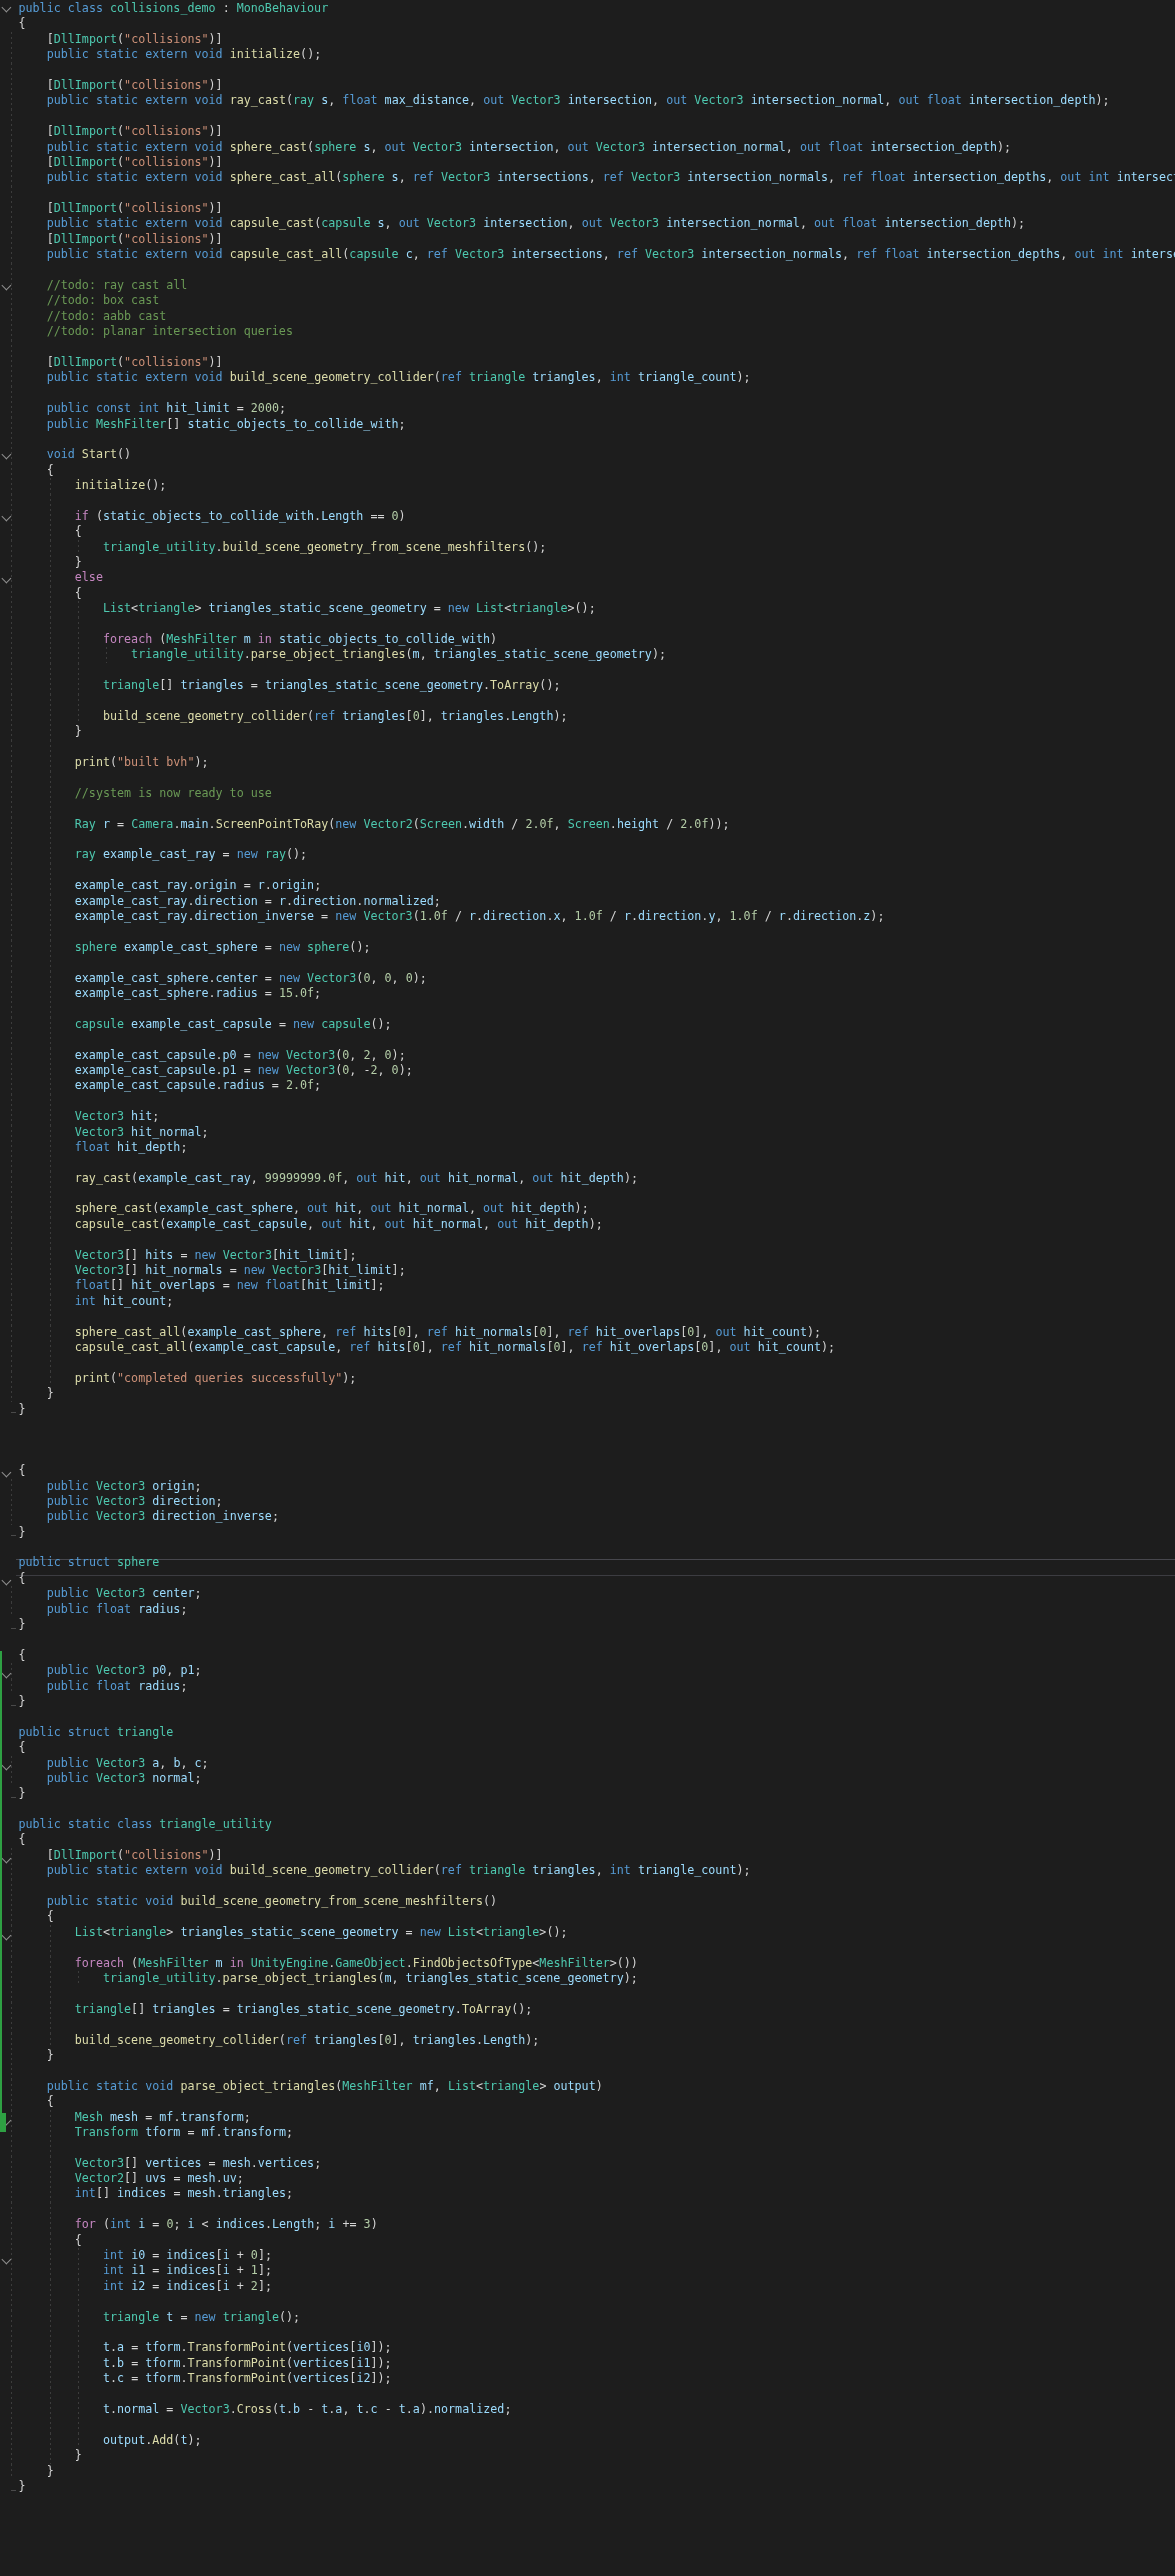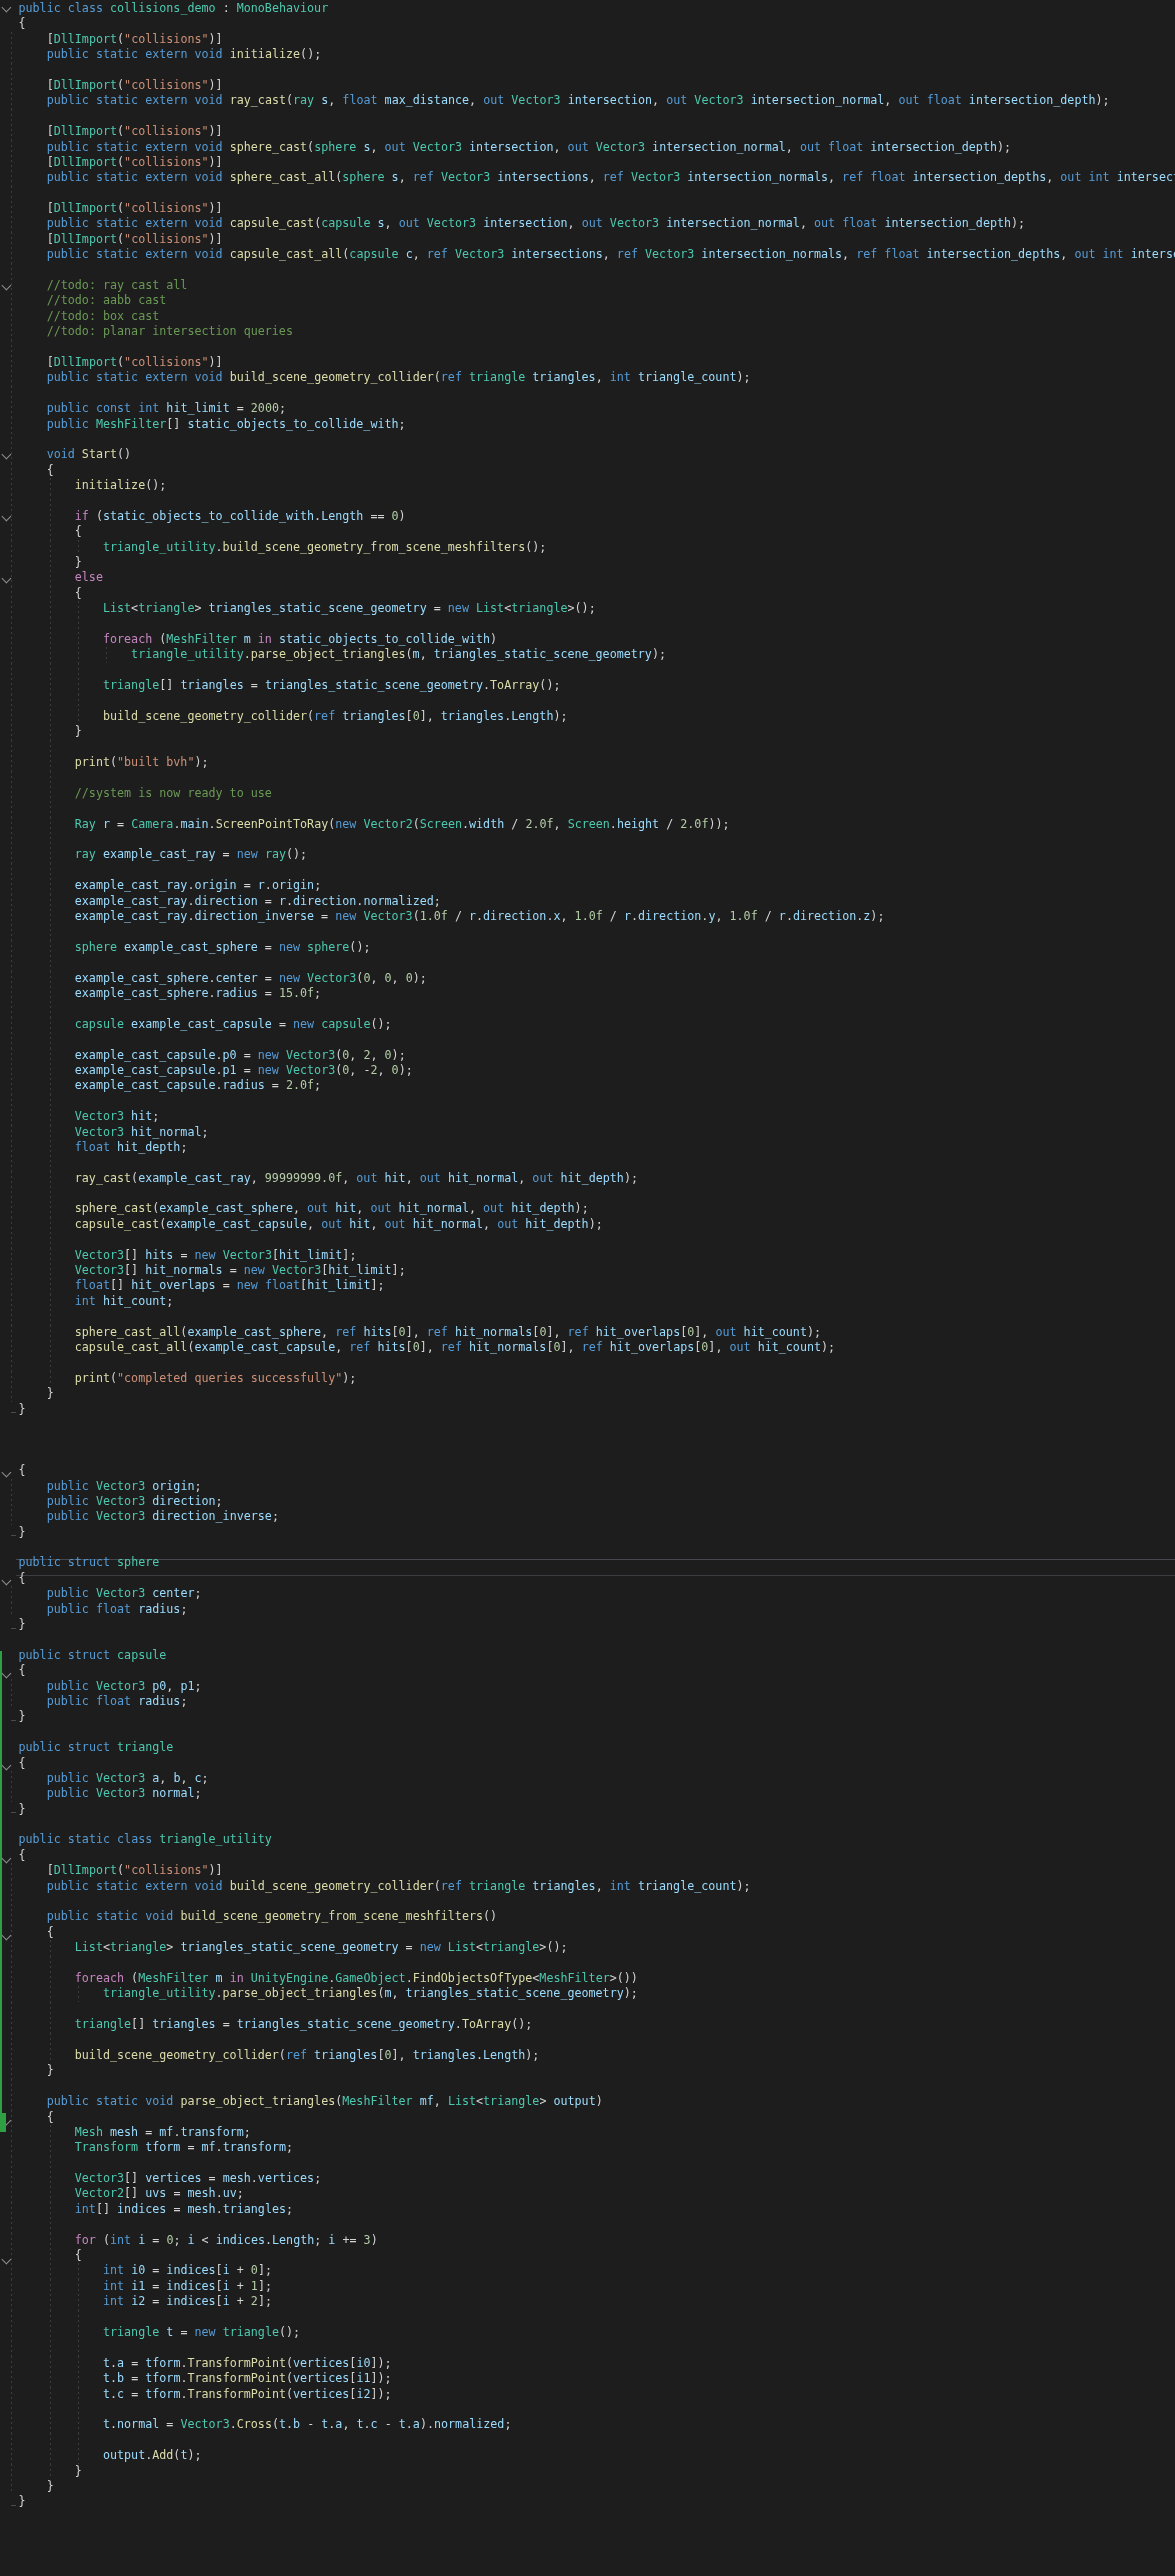--- a/index.html
+++ b/index.html
@@ -71,22 +71,22 @@
       <div class="line"><div class="guide" style="left: 10.7px;"></div>    <span class="tk-k">public</span> <span class="tk-k">static</span> <span class="tk-k">extern</span> <span class="tk-k">void</span> <span class="tk-f">sphere_cast</span><span class="tk-p">(</span><span class="tk-t">sphere</span> <span class="tk-v">s</span><span class="tk-p">,</span> <span class="tk-k">out</span> <span class="tk-t">Vector3</span> <span class="tk-v">intersection</span><span class="tk-p">,</span> <span class="tk-k">out</span> <span class="tk-t">Vector3</span> <span class="tk-v">intersection_normal</span><span class="tk-p">,</span> <span class="tk-k">out</span> <span class="tk-k">float</span> <span class="tk-v">intersection_depth</span><span class="tk-p">)</span><span class="tk-p">;</span></div>
       <div class="line"><div class="guide" style="left: 10.7px;"></div>    <span class="tk-p">[</span><span class="tk-t">DllImport</span><span class="tk-p">(</span><span class="tk-s">"collisions"</span><span class="tk-p">)</span><span class="tk-p">]</span></div>
       <div class="line"><div class="guide" style="left: 10.7px;"></div>    <span class="tk-k">public</span> <span class="tk-k">static</span> <span class="tk-k">extern</span> <span class="tk-k">void</span> <span class="tk-f">sphere_cast_all</span><span class="tk-p">(</span><span class="tk-t">sphere</span> <span class="tk-v">s</span><span class="tk-p">,</span> <span class="tk-k">ref</span> <span class="tk-t">Vector3</span> <span class="tk-v">intersections</span><span class="tk-p">,</span> <span class="tk-k">ref</span> <span class="tk-t">Vector3</span> <span class="tk-v">intersection_normals</span><span class="tk-p">,</span> <span class="tk-k">ref</span> <span class="tk-k">float</span> <span class="tk-v">intersection_depths</span><span class="tk-p">,</span> <span class="tk-k">out</span> <span class="tk-k">int</span> <span class="tk-v">intersection_count</span></div>
       <div class="line"><div class="guide" style="left: 10.7px;"></div></div>
       <div class="line"><div class="guide" style="left: 10.7px;"></div>    <span class="tk-p">[</span><span class="tk-t">DllImport</span><span class="tk-p">(</span><span class="tk-s">"collisions"</span><span class="tk-p">)</span><span class="tk-p">]</span></div>
       <div class="line"><div class="guide" style="left: 10.7px;"></div>    <span class="tk-k">public</span> <span class="tk-k">static</span> <span class="tk-k">extern</span> <span class="tk-k">void</span> <span class="tk-f">capsule_cast</span><span class="tk-p">(</span><span class="tk-t">capsule</span> <span class="tk-v">s</span><span class="tk-p">,</span> <span class="tk-k">out</span> <span class="tk-t">Vector3</span> <span class="tk-v">intersection</span><span class="tk-p">,</span> <span class="tk-k">out</span> <span class="tk-t">Vector3</span> <span class="tk-v">intersection_normal</span><span class="tk-p">,</span> <span class="tk-k">out</span> <span class="tk-k">float</span> <span class="tk-v">intersection_depth</span><span class="tk-p">)</span><span class="tk-p">;</span></div>
       <div class="line"><div class="guide" style="left: 10.7px;"></div>    <span class="tk-p">[</span><span class="tk-t">DllImport</span><span class="tk-p">(</span><span class="tk-s">"collisions"</span><span class="tk-p">)</span><span class="tk-p">]</span></div>
       <div class="line"><div class="guide" style="left: 10.7px;"></div>    <span class="tk-k">public</span> <span class="tk-k">static</span> <span class="tk-k">extern</span> <span class="tk-k">void</span> <span class="tk-f">capsule_cast_all</span><span class="tk-p">(</span><span class="tk-t">capsule</span> <span class="tk-v">c</span><span class="tk-p">,</span> <span class="tk-k">ref</span> <span class="tk-t">Vector3</span> <span class="tk-v">intersections</span><span class="tk-p">,</span> <span class="tk-k">ref</span> <span class="tk-t">Vector3</span> <span class="tk-v">intersection_normals</span><span class="tk-p">,</span> <span class="tk-k">ref</span> <span class="tk-k">float</span> <span class="tk-v">intersection_depths</span><span class="tk-p">,</span> <span class="tk-k">out</span> <span class="tk-k">int</span> <span class="tk-v">intersection_count</span></div>
       <div class="line"><div class="guide" style="left: 10.7px;"></div></div>
       <div class="line"><div class="guide" style="left: 10.7px;"></div>    <span class="tk-c">//todo: ray cast all</span></div>
+      <div class="line"><div class="guide" style="left: 10.7px;"></div>    <span class="tk-c">//todo: box cast</span></div>
       <div class="line"><div class="guide" style="left: 10.7px;"></div>    <span class="tk-c">//todo: aabb cast</span></div>
-      <div class="line"><div class="guide" style="left: 10.7px;"></div>    <span class="tk-c">//todo: box cast</span></div>
       <div class="line"><div class="guide" style="left: 10.7px;"></div>    <span class="tk-c">//todo: planar intersection queries</span></div>
       <div class="line"><div class="guide" style="left: 10.7px;"></div></div>
       <div class="line"><div class="guide" style="left: 10.7px;"></div>    <span class="tk-p">[</span><span class="tk-t">DllImport</span><span class="tk-p">(</span><span class="tk-s">"collisions"</span><span class="tk-p">)</span><span class="tk-p">]</span></div>
       <div class="line"><div class="guide" style="left: 10.7px;"></div>    <span class="tk-k">public</span> <span class="tk-k">static</span> <span class="tk-k">extern</span> <span class="tk-k">void</span> <span class="tk-f">build_scene_geometry_collider</span><span class="tk-p">(</span><span class="tk-k">ref</span> <span class="tk-t">triangle</span> <span class="tk-v">triangles</span><span class="tk-p">,</span> <span class="tk-k">int</span> <span class="tk-v">triangle_count</span><span class="tk-p">)</span><span class="tk-p">;</span></div>
       <div class="line"><div class="guide" style="left: 10.7px;"></div></div>
       <div class="line"><div class="guide" style="left: 10.7px;"></div>    <span class="tk-k">public</span> <span class="tk-k">const</span> <span class="tk-k">int</span> <span class="tk-v">hit_limit</span> <span class="tk-p">=</span> <span class="tk-n">2000</span><span class="tk-p">;</span></div>
       <div class="line"><div class="guide" style="left: 10.7px;"></div>    <span class="tk-k">public</span> <span class="tk-t">MeshFilter</span><span class="tk-p">[</span><span class="tk-p">]</span> <span class="tk-v">static_objects_to_collide_with</span><span class="tk-p">;</span></div>
       <div class="line"><div class="guide" style="left: 10.7px;"></div></div>
       <div class="line"><div class="guide" style="left: 10.7px;"></div>    <span class="tk-k">void</span> <span class="tk-f">Start</span><span class="tk-p">(</span><span class="tk-p">)</span></div>
       <div class="line"><div class="guide" style="left: 10.7px;"></div>    <span class="tk-p">{</span></div>
@@ -159,21 +159,20 @@
       <div class="line"><div class="guide" style="left: 10.7px;"></div>    <span class="tk-k">public</span> <span class="tk-t">Vector3</span> <span class="tk-v">direction</span><span class="tk-p">;</span></div>
       <div class="line"><div class="guide" style="left: 10.7px;"></div>    <span class="tk-k">public</span> <span class="tk-t">Vector3</span> <span class="tk-v">direction_inverse</span><span class="tk-p">;</span></div>
       <div class="line"><div class="stub" style="left: 10.7px; top: 10.7px;"></div><span class="tk-p">}</span></div>
       <div class="line"></div>
       <div class="line"><span class="tk-k">public</span> <span class="tk-k">struct</span> <span class="tk-t">sphere</span></div>
       <div class="line"><span class="tk-p">{</span></div>
       <div class="line"><div class="guide" style="left: 10.7px;"></div>    <span class="tk-k">public</span> <span class="tk-t">Vector3</span> <span class="tk-v">center</span><span class="tk-p">;</span></div>
       <div class="line"><div class="guide" style="left: 10.7px;"></div>    <span class="tk-k">public</span> <span class="tk-k">float</span> <span class="tk-v">radius</span><span class="tk-p">;</span></div>
       <div class="line"><div class="stub" style="left: 10.7px; top: 10.7px;"></div><span class="tk-p">}</span></div>
       <div class="line"></div>
-      <div class="line"><span class="tk-k">public</span> <span class="tk-k">struct</span> <span class="tk-t">capsule</span></div>
       <div class="line"><span class="tk-p">{</span></div>
       <div class="line"><div class="guide" style="left: 10.7px;"></div>    <span class="tk-k">public</span> <span class="tk-t">Vector3</span> <span class="tk-v">p0</span><span class="tk-p">,</span> <span class="tk-v">p1</span><span class="tk-p">;</span></div>
       <div class="line"><div class="guide" style="left: 10.7px;"></div>    <span class="tk-k">public</span> <span class="tk-k">float</span> <span class="tk-v">radius</span><span class="tk-p">;</span></div>
       <div class="line"><div class="stub" style="left: 10.7px; top: 10.7px;"></div><span class="tk-p">}</span></div>
       <div class="line"></div>
       <div class="line"><span class="tk-k">public</span> <span class="tk-k">struct</span> <span class="tk-t">triangle</span></div>
       <div class="line"><span class="tk-p">{</span></div>
       <div class="line"><div class="guide" style="left: 10.7px;"></div>    <span class="tk-k">public</span> <span class="tk-t">Vector3</span> <span class="tk-v">a</span><span class="tk-p">,</span> <span class="tk-v">b</span><span class="tk-p">,</span> <span class="tk-v">c</span><span class="tk-p">;</span></div>
       <div class="line"><div class="guide" style="left: 10.7px;"></div>    <span class="tk-k">public</span> <span class="tk-t">Vector3</span> <span class="tk-v">normal</span><span class="tk-p">;</span></div>
       <div class="line"><div class="stub" style="left: 10.7px; top: 10.7px;"></div><span class="tk-p">}</span></div>

